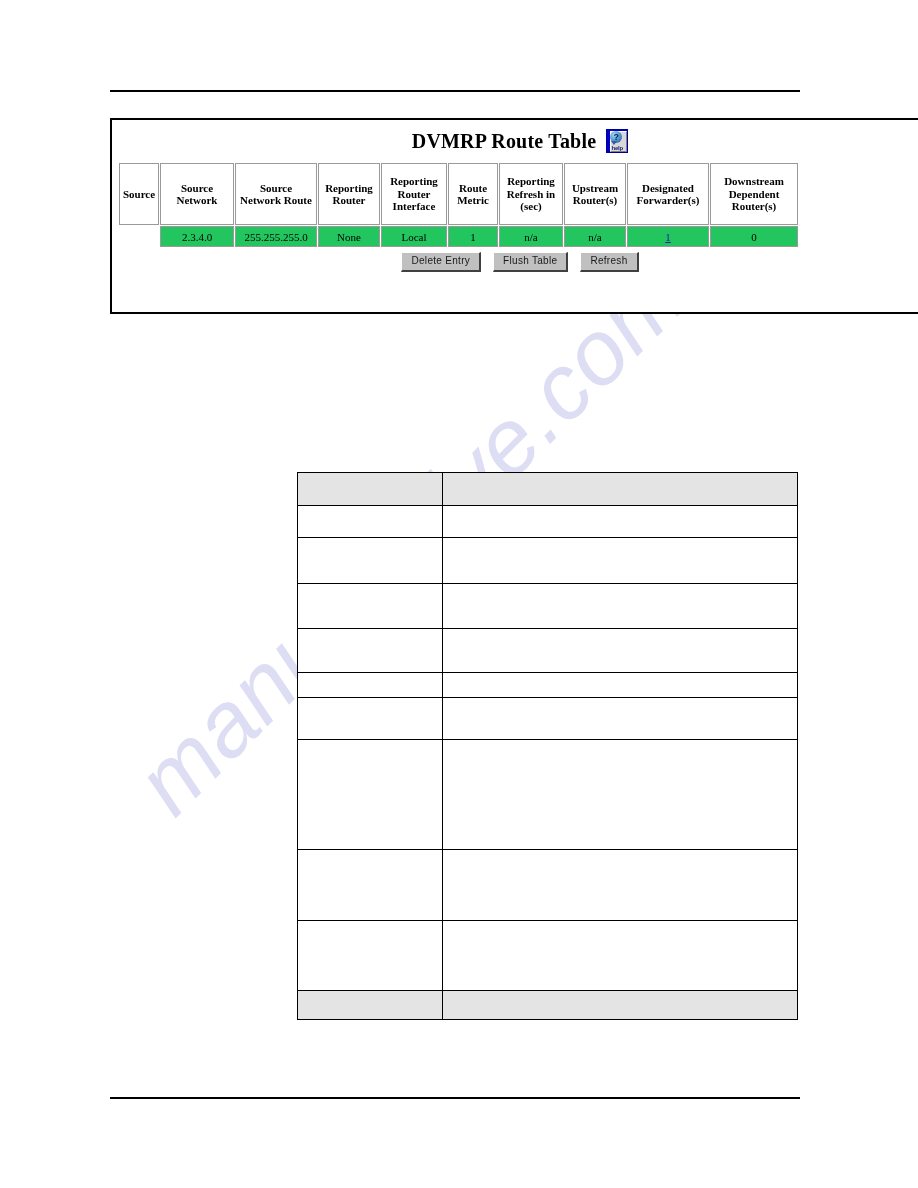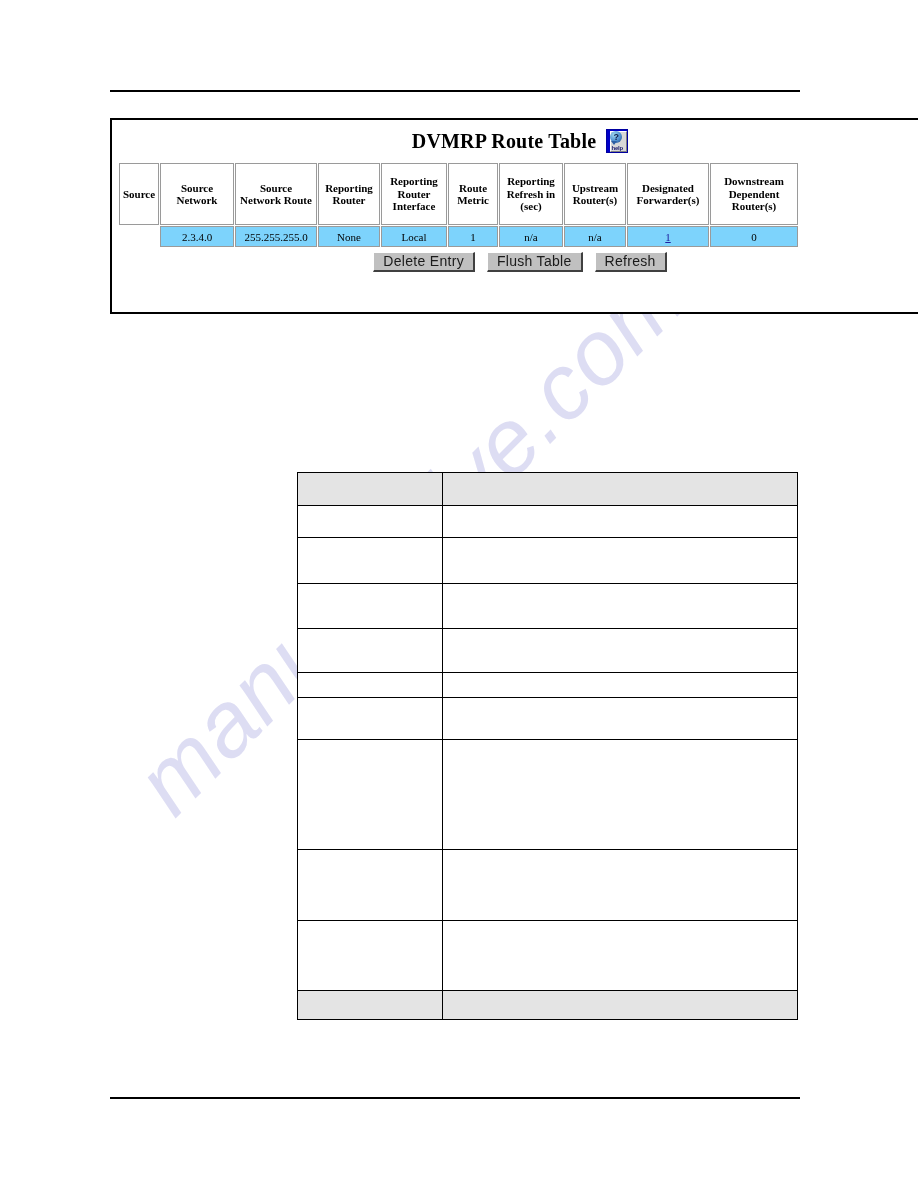--- a/index.html
+++ b/index.html
@@ -161,21 +161,21 @@
     background: #ffffff;
   }
   #route-grid td {
     border: 1px solid #9a9a9a;
     font-size: 11px;
     color: #000000;
     text-align: center;
     vertical-align: middle;
     height: 17px;
     padding: 1px;
-    background: #7dd3fc;
+    background: #22c55e;
   }
   #route-grid td.select-cell {
     border: none;
     background: transparent;
   }
   #route-grid a.fwd-link {
     color: #2020a0;
     text-decoration: underline;
     font-size: 11px;
   }
@@ -194,21 +194,21 @@
 
   
   #route-actions {
     margin-top: 4px;
     display: flex;
     justify-content: center;
     gap: 12px;
   }
   .win-button {
     font-family: "Liberation Sans", "DejaVu Sans", sans-serif;
-    font-size: 14px;
+    font-size: 10px;
     color: #1a1a1a;
     background: #c0c0c0;
     border-left: 1px solid #ffffff;
     border-top: 1px solid #ffffff;
     border-right: 2px solid #404040;
     border-bottom: 2px solid #404040;
     padding: 2px 9px 3px 9px;
     cursor: pointer;
     line-height: 12px;
     letter-spacing: .3px;

